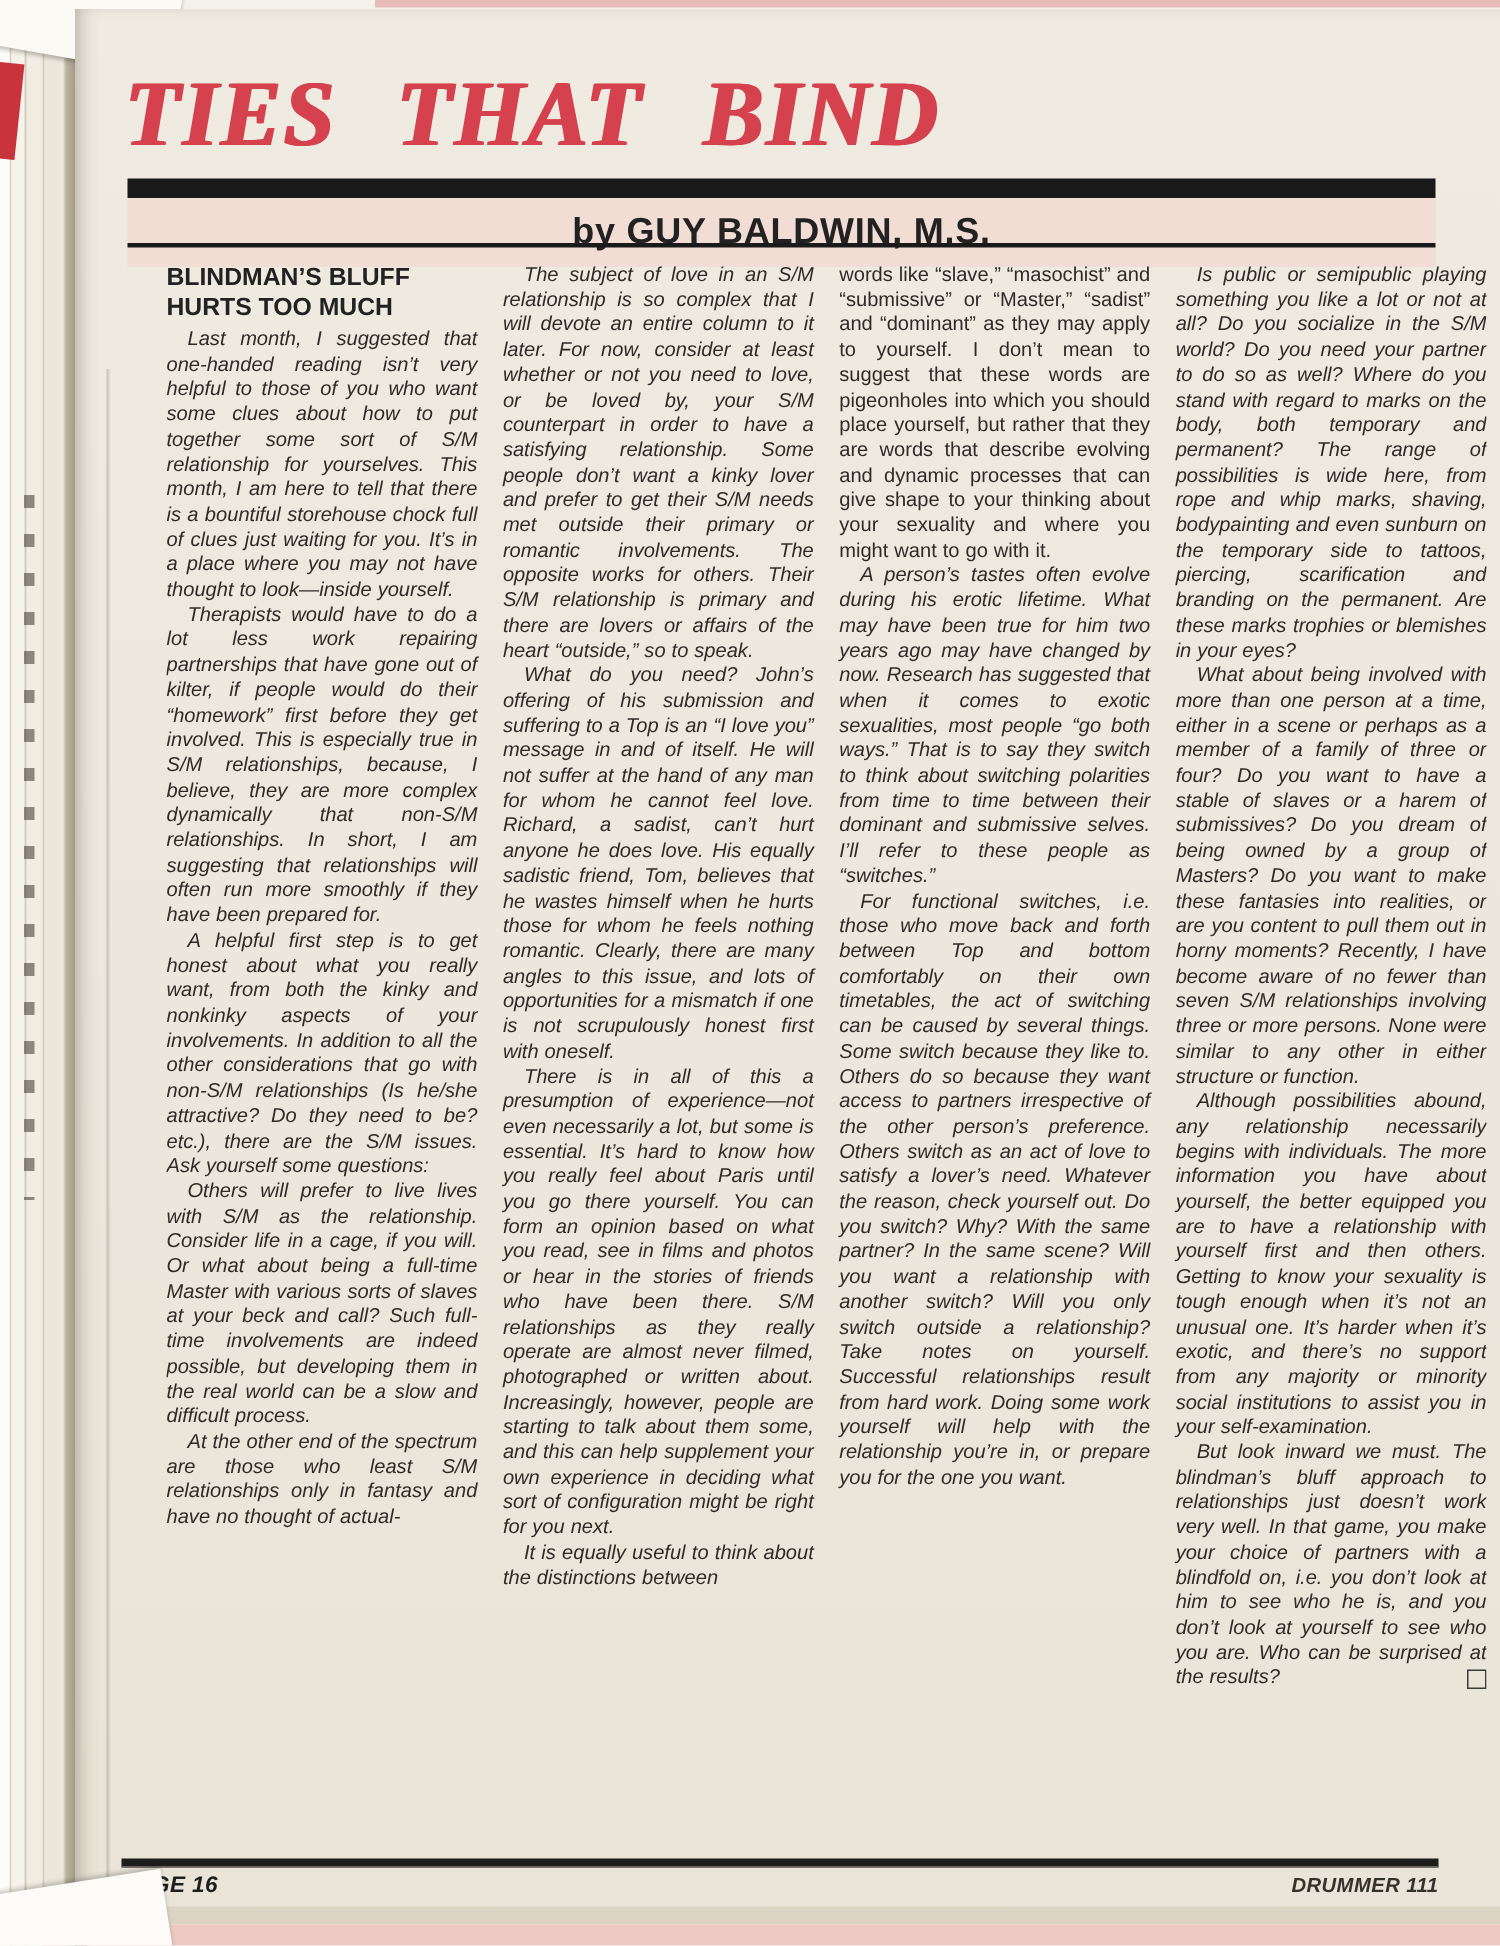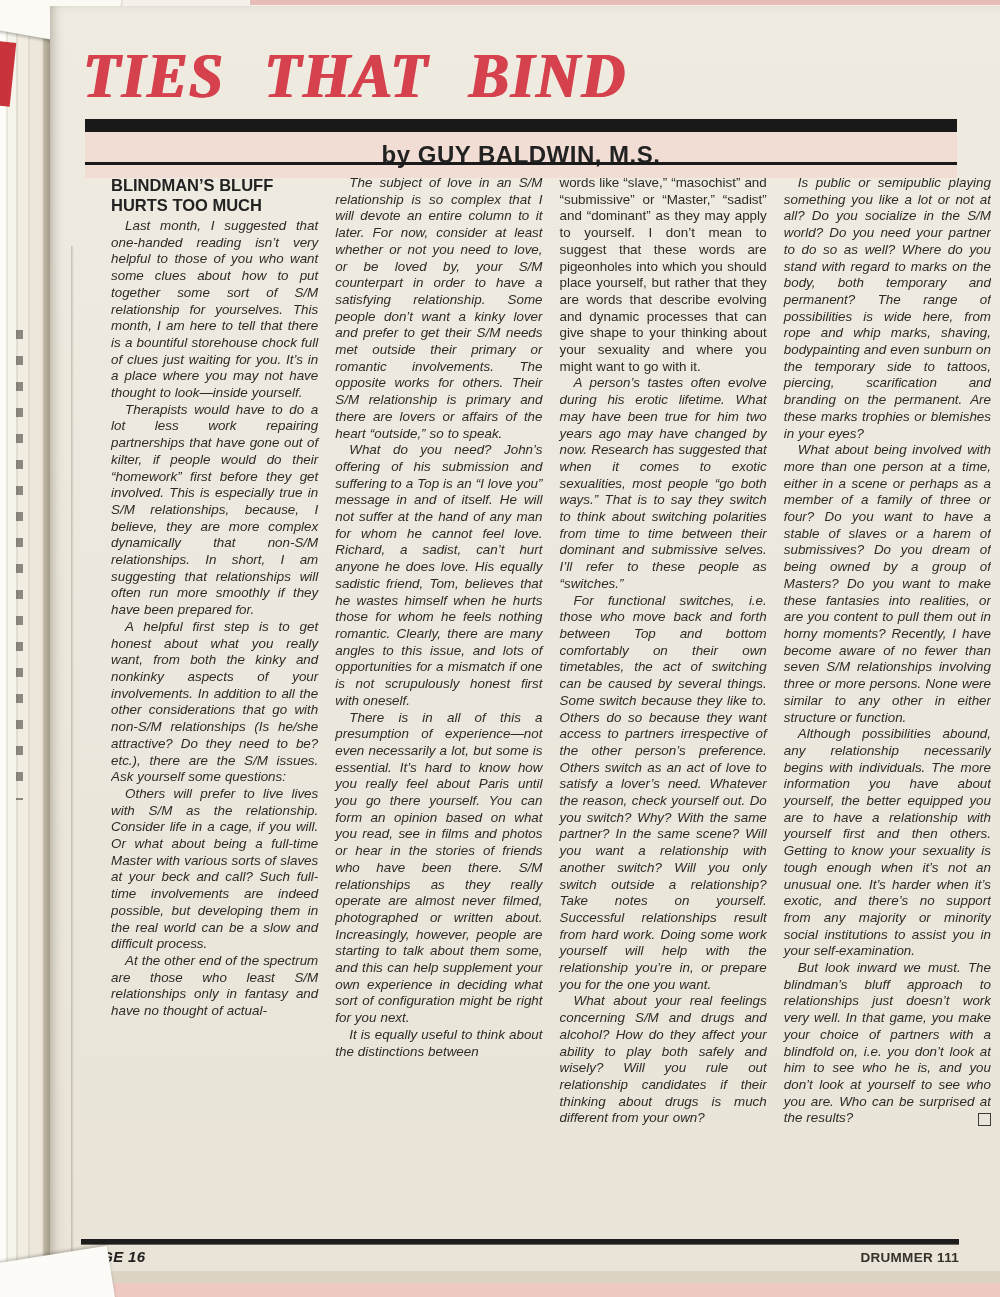--- a/index.html
+++ b/index.html
@@ -105,21 +105,21 @@
     border-bottom:1px solid #6a655a;
   }
   .footer{
     position:absolute;left:31px;top:1242px;width:878px;
     display:flex;justify-content:space-between;align-items:baseline;
   }
   .footer .pageno{
     font-style:italic;font-weight:bold;font-size:15px;color:#1f1f1f;letter-spacing:.3px;
   }
   .footer .issue{
-    font-weight:bold;font-size:13.5px;color:#35322c;letter-spacing:.3px;
+    font-style:italic;font-weight:bold;font-size:13.5px;color:#35322c;letter-spacing:.3px;
   }
 </style>
 </head>
 <body>
 
 <div class="scan">
   <div class="edge-stack"></div>
   <div class="spine-shadow"></div>
   <div class="spine-marks"></div>
   <div class="corner-top"></div>
@@ -149,21 +149,20 @@
         <div class="column">
           <p class="indent">The subject of love in an S/M relationship is so complex that I will devote an entire column to it later. For now, consider at least whether or not you need to love, or be loved by, your S/M counterpart in order to have a satisfying relationship. Some people don’t want a kinky lover and prefer to get their S/M needs met outside their primary or romantic involvements. The opposite works for others. Their S/M relationship is primary and there are lovers or affairs of the heart “outside,” so to speak.</p>
           <p class="indent">What do you need? John’s offering of his submission and suffering to a Top is an “I love you” message in and of itself. He will not suffer at the hand of any man for whom he cannot feel love. Richard, a sadist, can’t hurt anyone he does love. His equally sadistic friend, Tom, believes that he wastes himself when he hurts those for whom he feels nothing romantic. Clearly, there are many angles to this issue, and lots of opportunities for a mismatch if one is not scrupulously honest first with oneself.</p>
           <p class="indent">There is in all of this a presumption of experience—not even necessarily a lot, but some is essential. It’s hard to know how you really feel about Paris until you go there yourself. You can form an opinion based on what you read, see in films and photos or hear in the stories of friends who have been there. S/M relationships as they really operate are almost never filmed, photographed or written about. Increasingly, however, people are starting to talk about them some, and this can help supplement your own experience in deciding what sort of configuration might be right for you next.</p>
           <p class="indent">It is equally useful to think about the distinctions between</p>
         </div>
         <div class="column">
           <p>words like “slave,” “masochist” and “submissive” or “Master,” “sadist” and “dominant” as they may apply to yourself. I don’t mean to suggest that these words are pigeonholes into which you should place yourself, but rather that they are words that describe evolving and dynamic processes that can give shape to your thinking about your sexuality and where you might want to go with it.</p>
           <p class="indent">A person’s tastes often evolve during his erotic lifetime. What may have been true for him two years ago may have changed by now. Research has suggested that when it comes to exotic sexualities, most people “go both ways.” That is to say they switch to think about switching polarities from time to time between their dominant and submissive selves. I’ll refer to these people as “switches.”</p>
           <p class="indent">For functional switches, i.e. those who move back and forth between Top and bottom comfortably on their own timetables, the act of switching can be caused by several things. Some switch because they like to. Others do so because they want access to partners irrespective of the other person’s preference. Others switch as an act of love to satisfy a lover’s need. Whatever the reason, check yourself out. Do you switch? Why? With the same partner? In the same scene? Will you want a relationship with another switch? Will you only switch outside a relationship? Take notes on yourself. Successful relationships result from hard work. Doing some work yourself will help with the relationship you’re in, or prepare you for the one you want.</p>
-          <p class="indent">What about your real feelings concerning S/M and drugs and alcohol? How do they affect your ability to play both safely and wisely? Will you rule out relationship candidates if their thinking about drugs is much different from your own?</p>
         </div>
         <div class="column">
           <p class="indent">Is public or semipublic playing something you like a lot or not at all? Do you socialize in the S/M world? Do you need your partner to do so as well? Where do you stand with regard to marks on the body, both temporary and permanent? The range of possibilities is wide here, from rope and whip marks, shaving, bodypainting and even sunburn on the temporary side to tattoos, piercing, scarification and branding on the permanent. Are these marks trophies or blemishes in your eyes?</p>
           <p class="indent">What about being involved with more than one person at a time, either in a scene or perhaps as a member of a family of three or four? Do you want to have a stable of slaves or a harem of submissives? Do you dream of being owned by a group of Masters? Do you want to make these fantasies into realities, or are you content to pull them out in horny moments? Recently, I have become aware of no fewer than seven S/M relationships involving three or more persons. None were similar to any other in either structure or function.</p>
           <p class="indent">Although possibilities abound, any relationship necessarily begins with individuals. The more information you have about yourself, the better equipped you are to have a relationship with yourself first and then others. Getting to know your sexuality is tough enough when it’s not an unusual one. It’s harder when it’s exotic, and there’s no support from any majority or minority social institutions to assist you in your self-examination.</p>
           <p class="indent">But look inward we must. The blindman’s bluff approach to relationships just doesn’t work very well. In that game, you make your choice of partners with a blindfold on, i.e. you don’t look at him to see who he is, and you don’t look at yourself to see who you are. Who can be surprised at the results?<span class="endmark"></span></p>
         </div>
       </div>
 
     <div class="footbar"></div>

